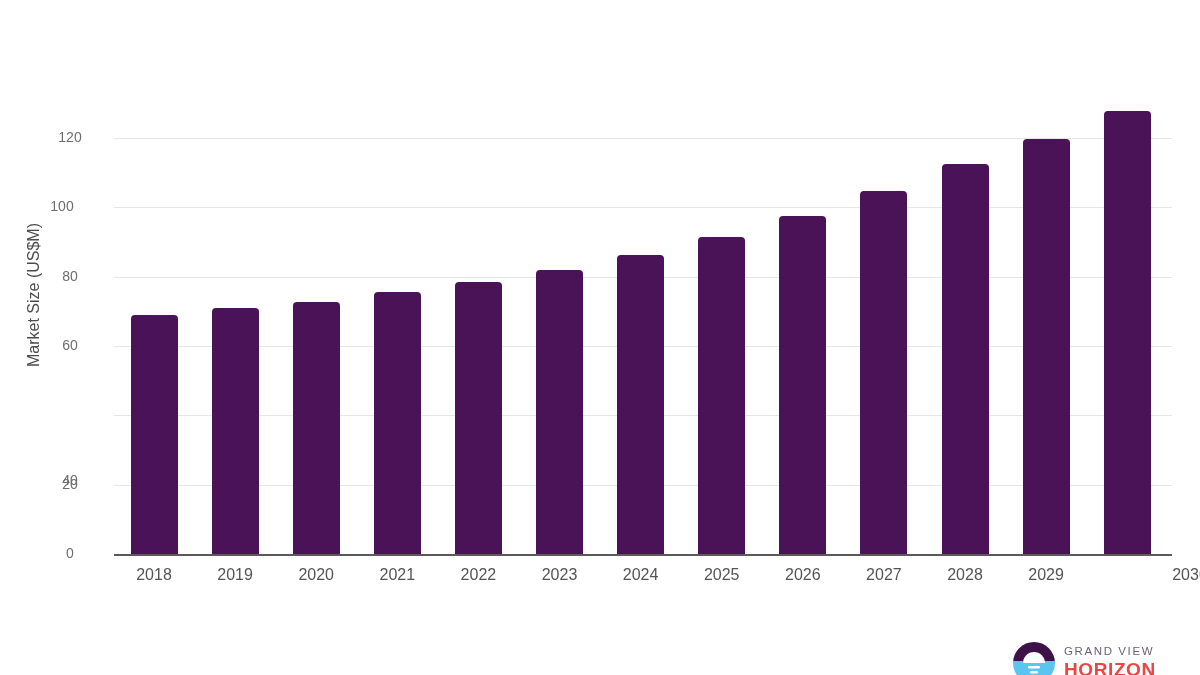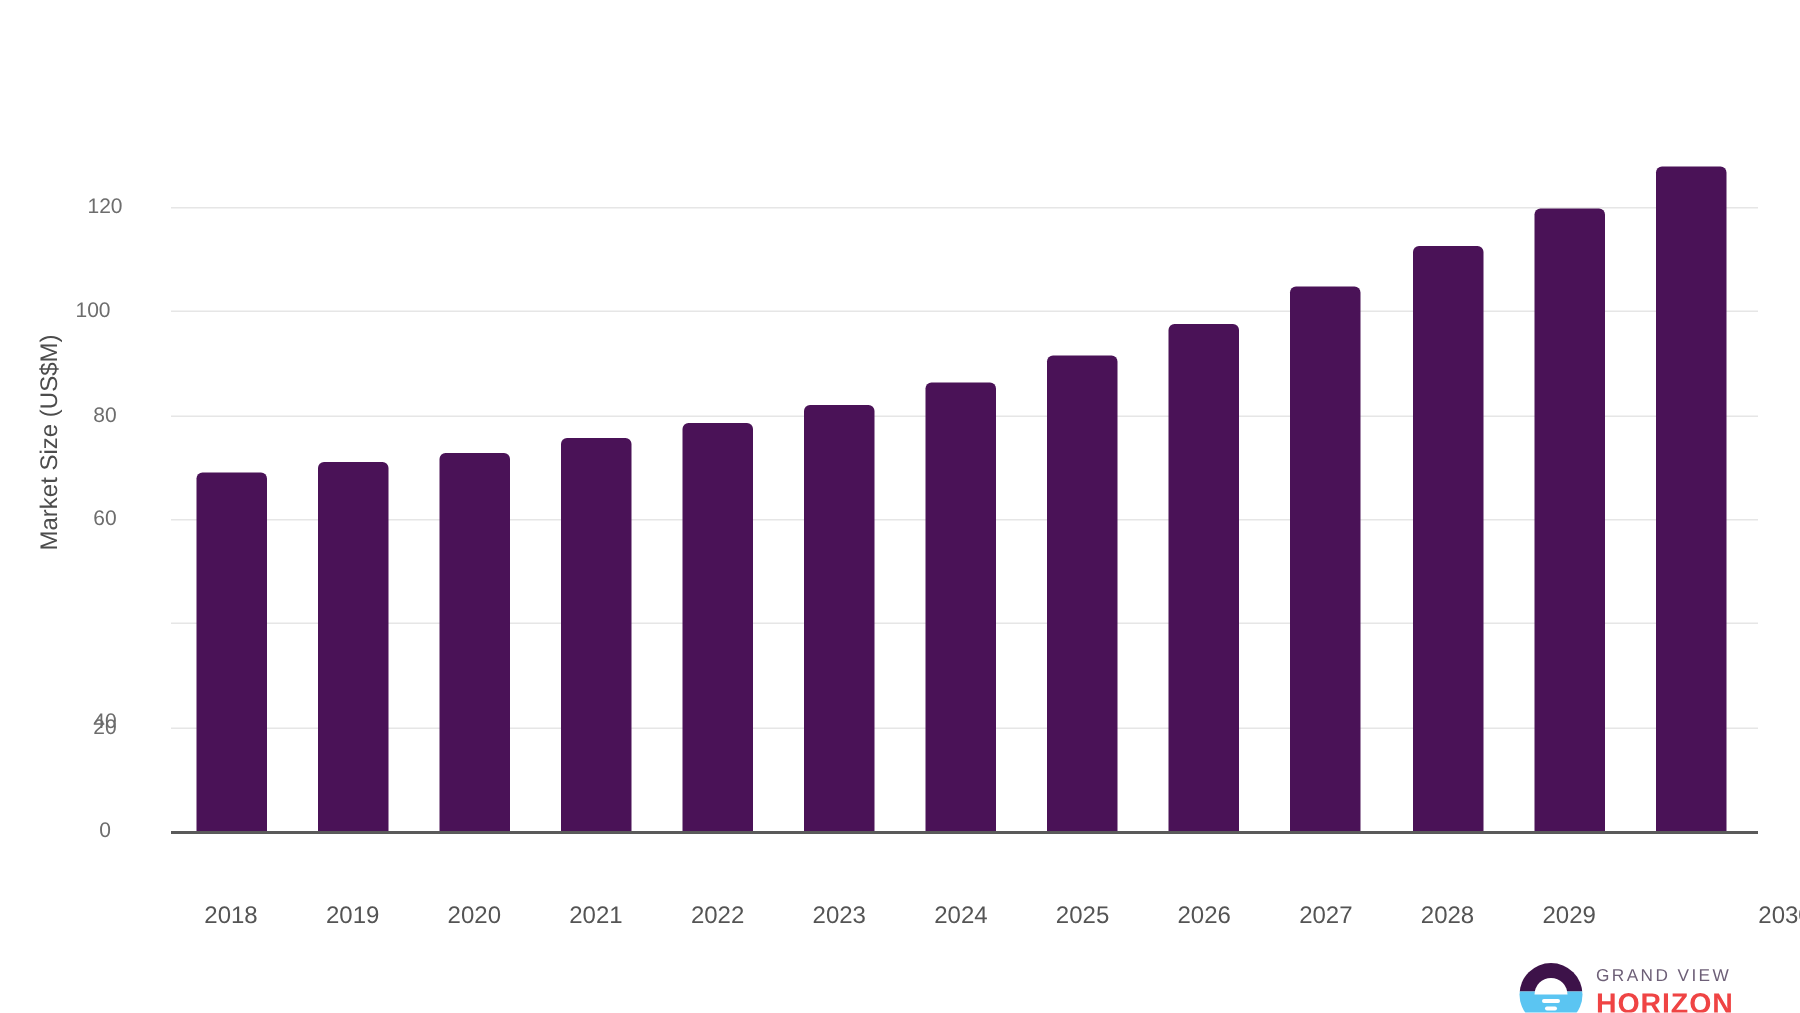--- a/index.html
+++ b/index.html
@@ -91,21 +91,20 @@
     border-top-right-radius: 4px;
   }
 
   .x-tick-label {
     position: absolute;
     top: 566px;
     font-size: 16px;
     color: #545454;
     text-align: center;
     white-space: nowrap;
-    margin-top: 36px;
   }
 
   
   #footer-url {
     position: absolute;
     left: 30px;
     top: 629px;
     font-size: 13px;
     color: #c8c8c8;
     white-space: nowrap;

